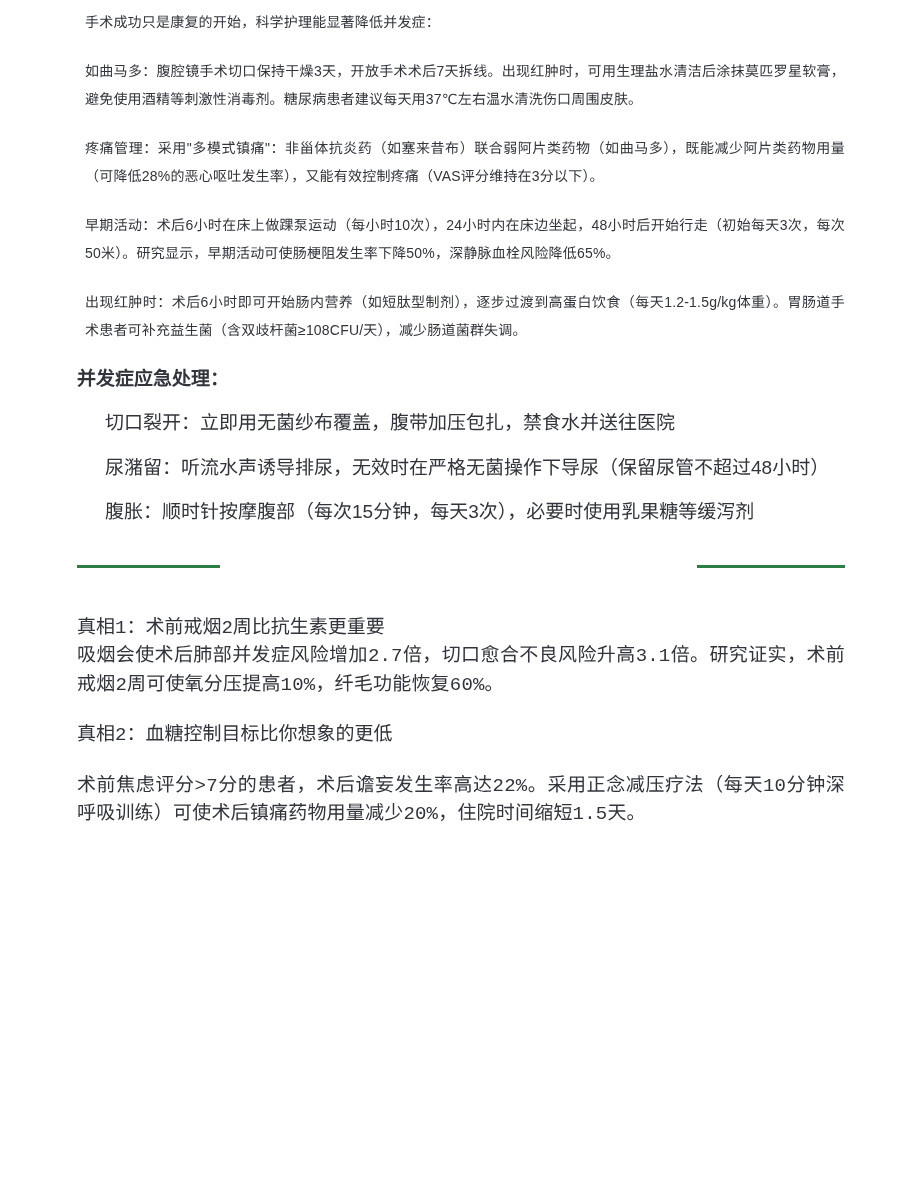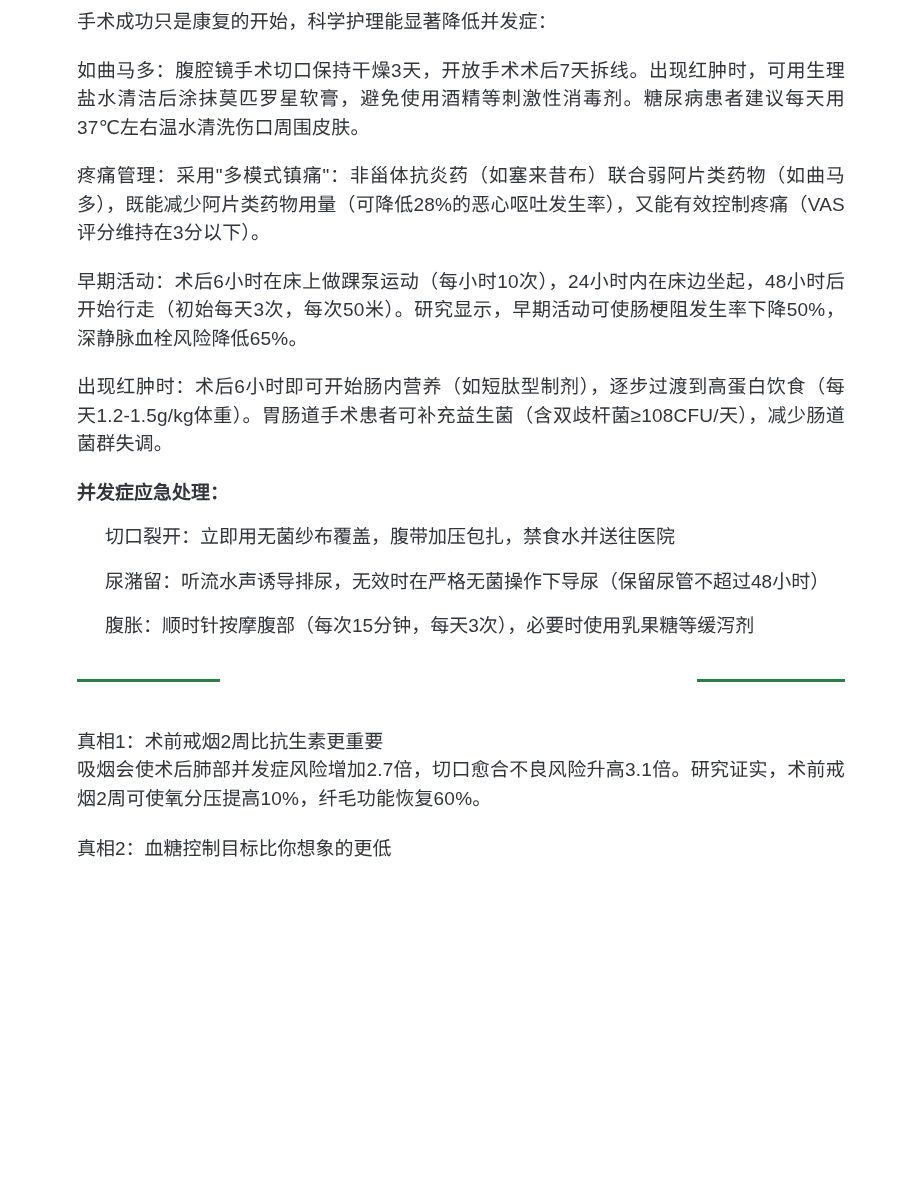--- a/index.html
+++ b/index.html
@@ -12,23 +12,23 @@
     width: 918px;
     height: 1188px;
     background: #ffffff;
     overflow: hidden;
     font-family: "Liberation Sans", "DejaVu Sans", sans-serif;
     color: #31343b;
     box-sizing: border-box;
     padding: 8px 73px 0 77px;
   }
   .para {
-    font-size: 19px;
+    font-size: 14px;
     line-height: 28.5px;
-    margin: 0 0 20px 0;
+    margin: 0 0 20px 8px;
     text-align: justify;
     letter-spacing: 0.2px;
   }
   .intro {
     margin-bottom: 20px;
   }
   .emergency-heading {
     font-size: 19px;
     line-height: 28.5px;
     font-weight: bold;
@@ -49,20 +49,21 @@
     height: 3px;
   }
   .divider-line {
     height: 3px;
     background: #2e7d46;
   }
   .divider-line.left  { width: 143px; }
   .divider-line.right { width: 148px; }
   .truth-block {
     margin: 12px 0 22px 0;
+    font-family: Liberation Mono, monospace;
   }
   .truth-heading {
     font-size: 19px;
     line-height: 28.5px;
     margin: 0;
   }
   .truth-body {
     font-size: 19px;
     line-height: 28.5px;
     margin: 0;
@@ -109,15 +110,16 @@
   <div class="truth-block">
     <p class="truth-heading">真相1：术前戒烟2周比抗生素更重要</p>
     <p class="truth-body">吸烟会使术后肺部并发症风险增加2.7倍，切口愈合不良风险升高3.1倍。研究证实，术前戒烟2周可使氧分压提高10%，纤毛功能恢复60%。</p>
   </div>
 
   <div class="truth-block">
     <p class="truth-heading">真相2：血糖控制目标比你想象的更低</p>
   </div>
 
   <div class="truth-block">
+    <p class="truth-body">术前焦虑评分&gt;7分的患者，术后谵妄发生率高达22%。采用正念减压疗法（每天10分钟深呼吸训练）可使术后镇痛药物用量减少20%，住院时间缩短1.5天。</p>
   </div>
 
 </div>
 
 </body></html>

